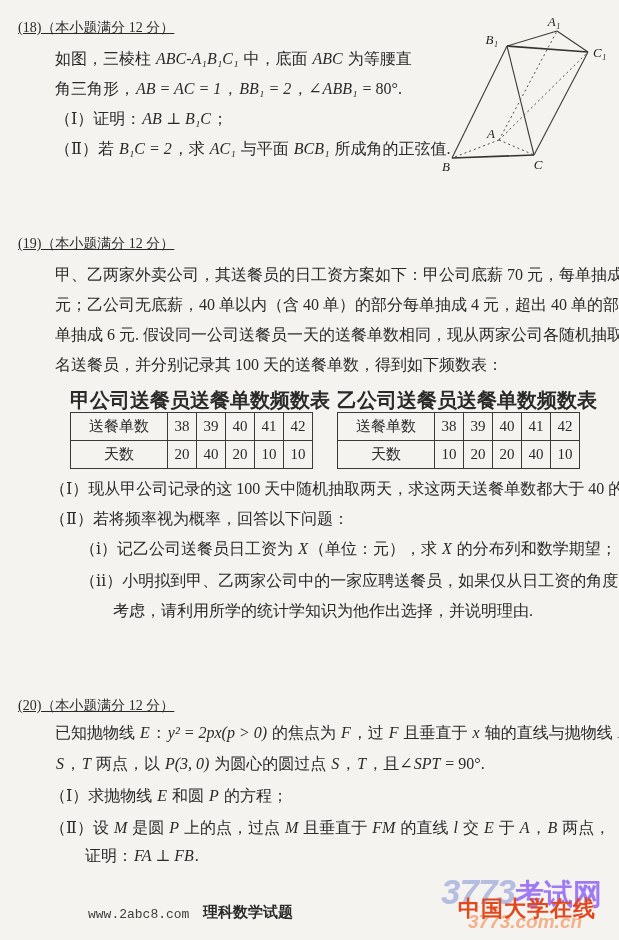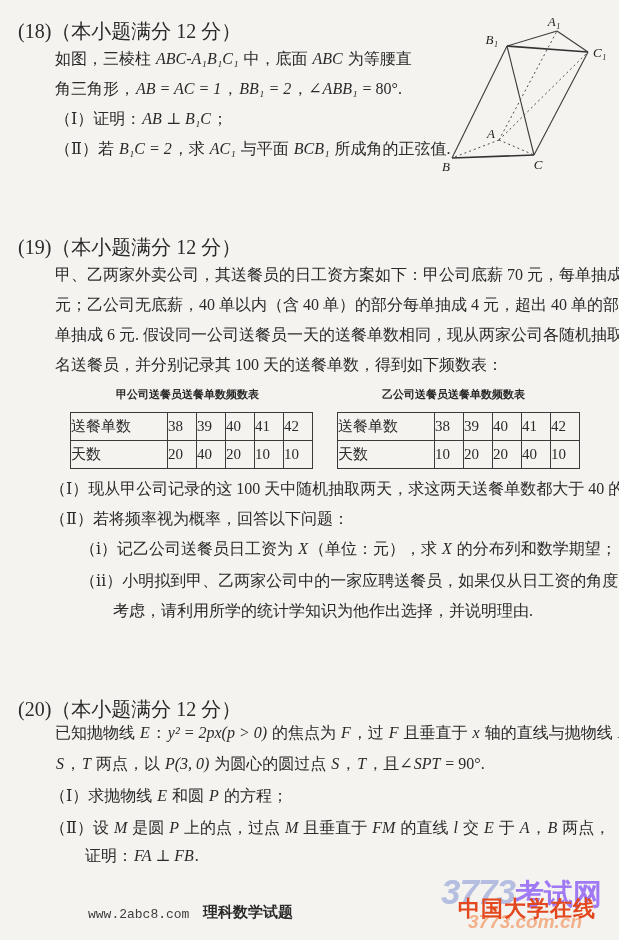--- a/index.html
+++ b/index.html
@@ -3,26 +3,26 @@
 <meta charset="utf-8">
 <style>
   html,body{margin:0;padding:0;}
   body{
     width:619px;height:940px;position:relative;overflow:hidden;
     background:#f4f3ef;
     font-family:"Liberation Serif","DejaVu Serif",serif;
     color:#2a2a2a;
   }
   .line{position:absolute;white-space:nowrap;font-size:16px;line-height:1.15;}
-  .hdr{font-size:20px;}
+  .hdr{font-size:14px;text-decoration:underline;}
   .m{font-style:italic;font-family:"Liberation Serif","DejaVu Serif",serif;padding:0 1px;}
-  .cap{position:absolute;text-align:center;font-weight:bold;font-size:11px;white-space:nowrap;}
+  .cap{position:absolute;text-align:center;font-weight:bold;font-size:20px;white-space:nowrap;}
   table.freq{position:absolute;border-collapse:collapse;table-layout:fixed;background:transparent;}
   table.freq td{
-    border:1px solid #3a3a3a;vertical-align:middle;
+    border:1px solid #3a3a3a;text-align:center;vertical-align:middle;
     font-size:15px;height:27px;padding:0;color:#2a2a2a;
   }
   table.freq td.c0{width:96px;}
   table.freq td.cn{width:28px;}
   .fig{position:absolute;left:432px;top:10px;}
   .fig text{font-size:13px;font-style:italic;fill:#222;font-family:"Liberation Serif",serif;}
   .fig .solid{stroke:#3b3b3b;stroke-width:1.1;fill:none;}
   .fig .thick{stroke:#333;stroke-width:1.6;fill:none;}
   .fig .dash{stroke:#4a4a4a;stroke-width:1;stroke-dasharray:2,3;fill:none;}
   .footer-url{position:absolute;left:88px;top:907px;font-family:"Liberation Mono","DejaVu Sans Mono",monospace;font-size:13px;color:#3d3d3d;}

